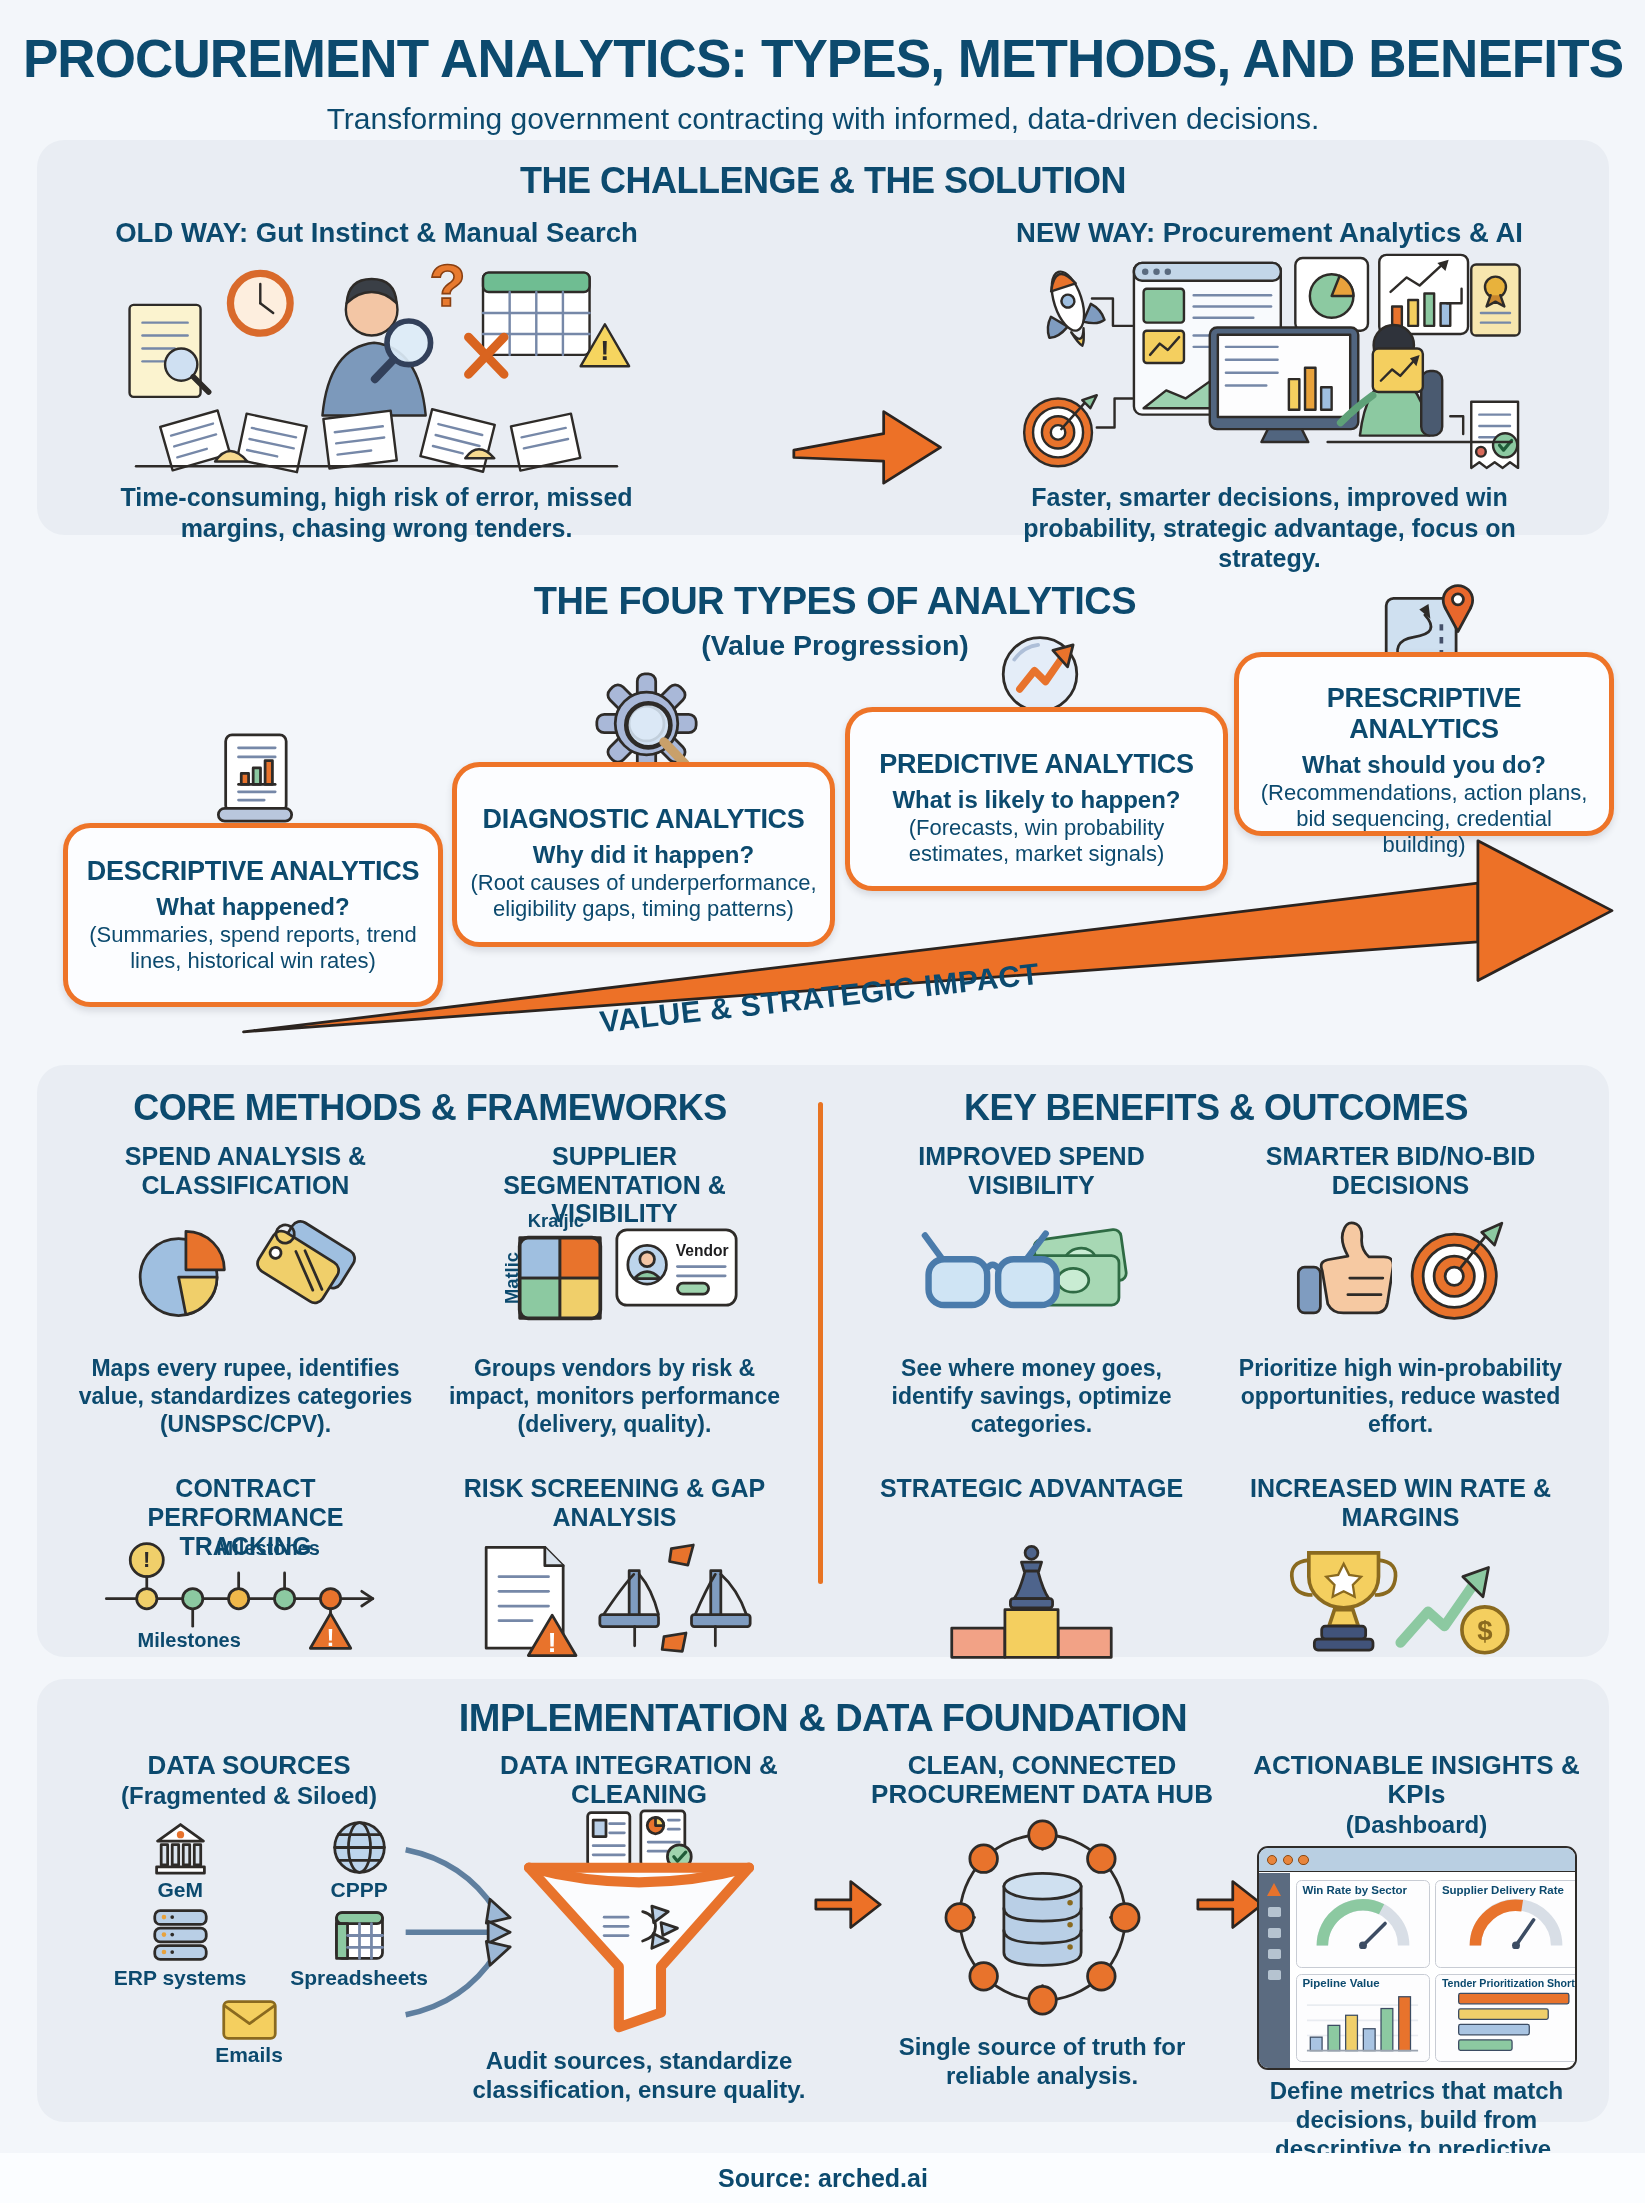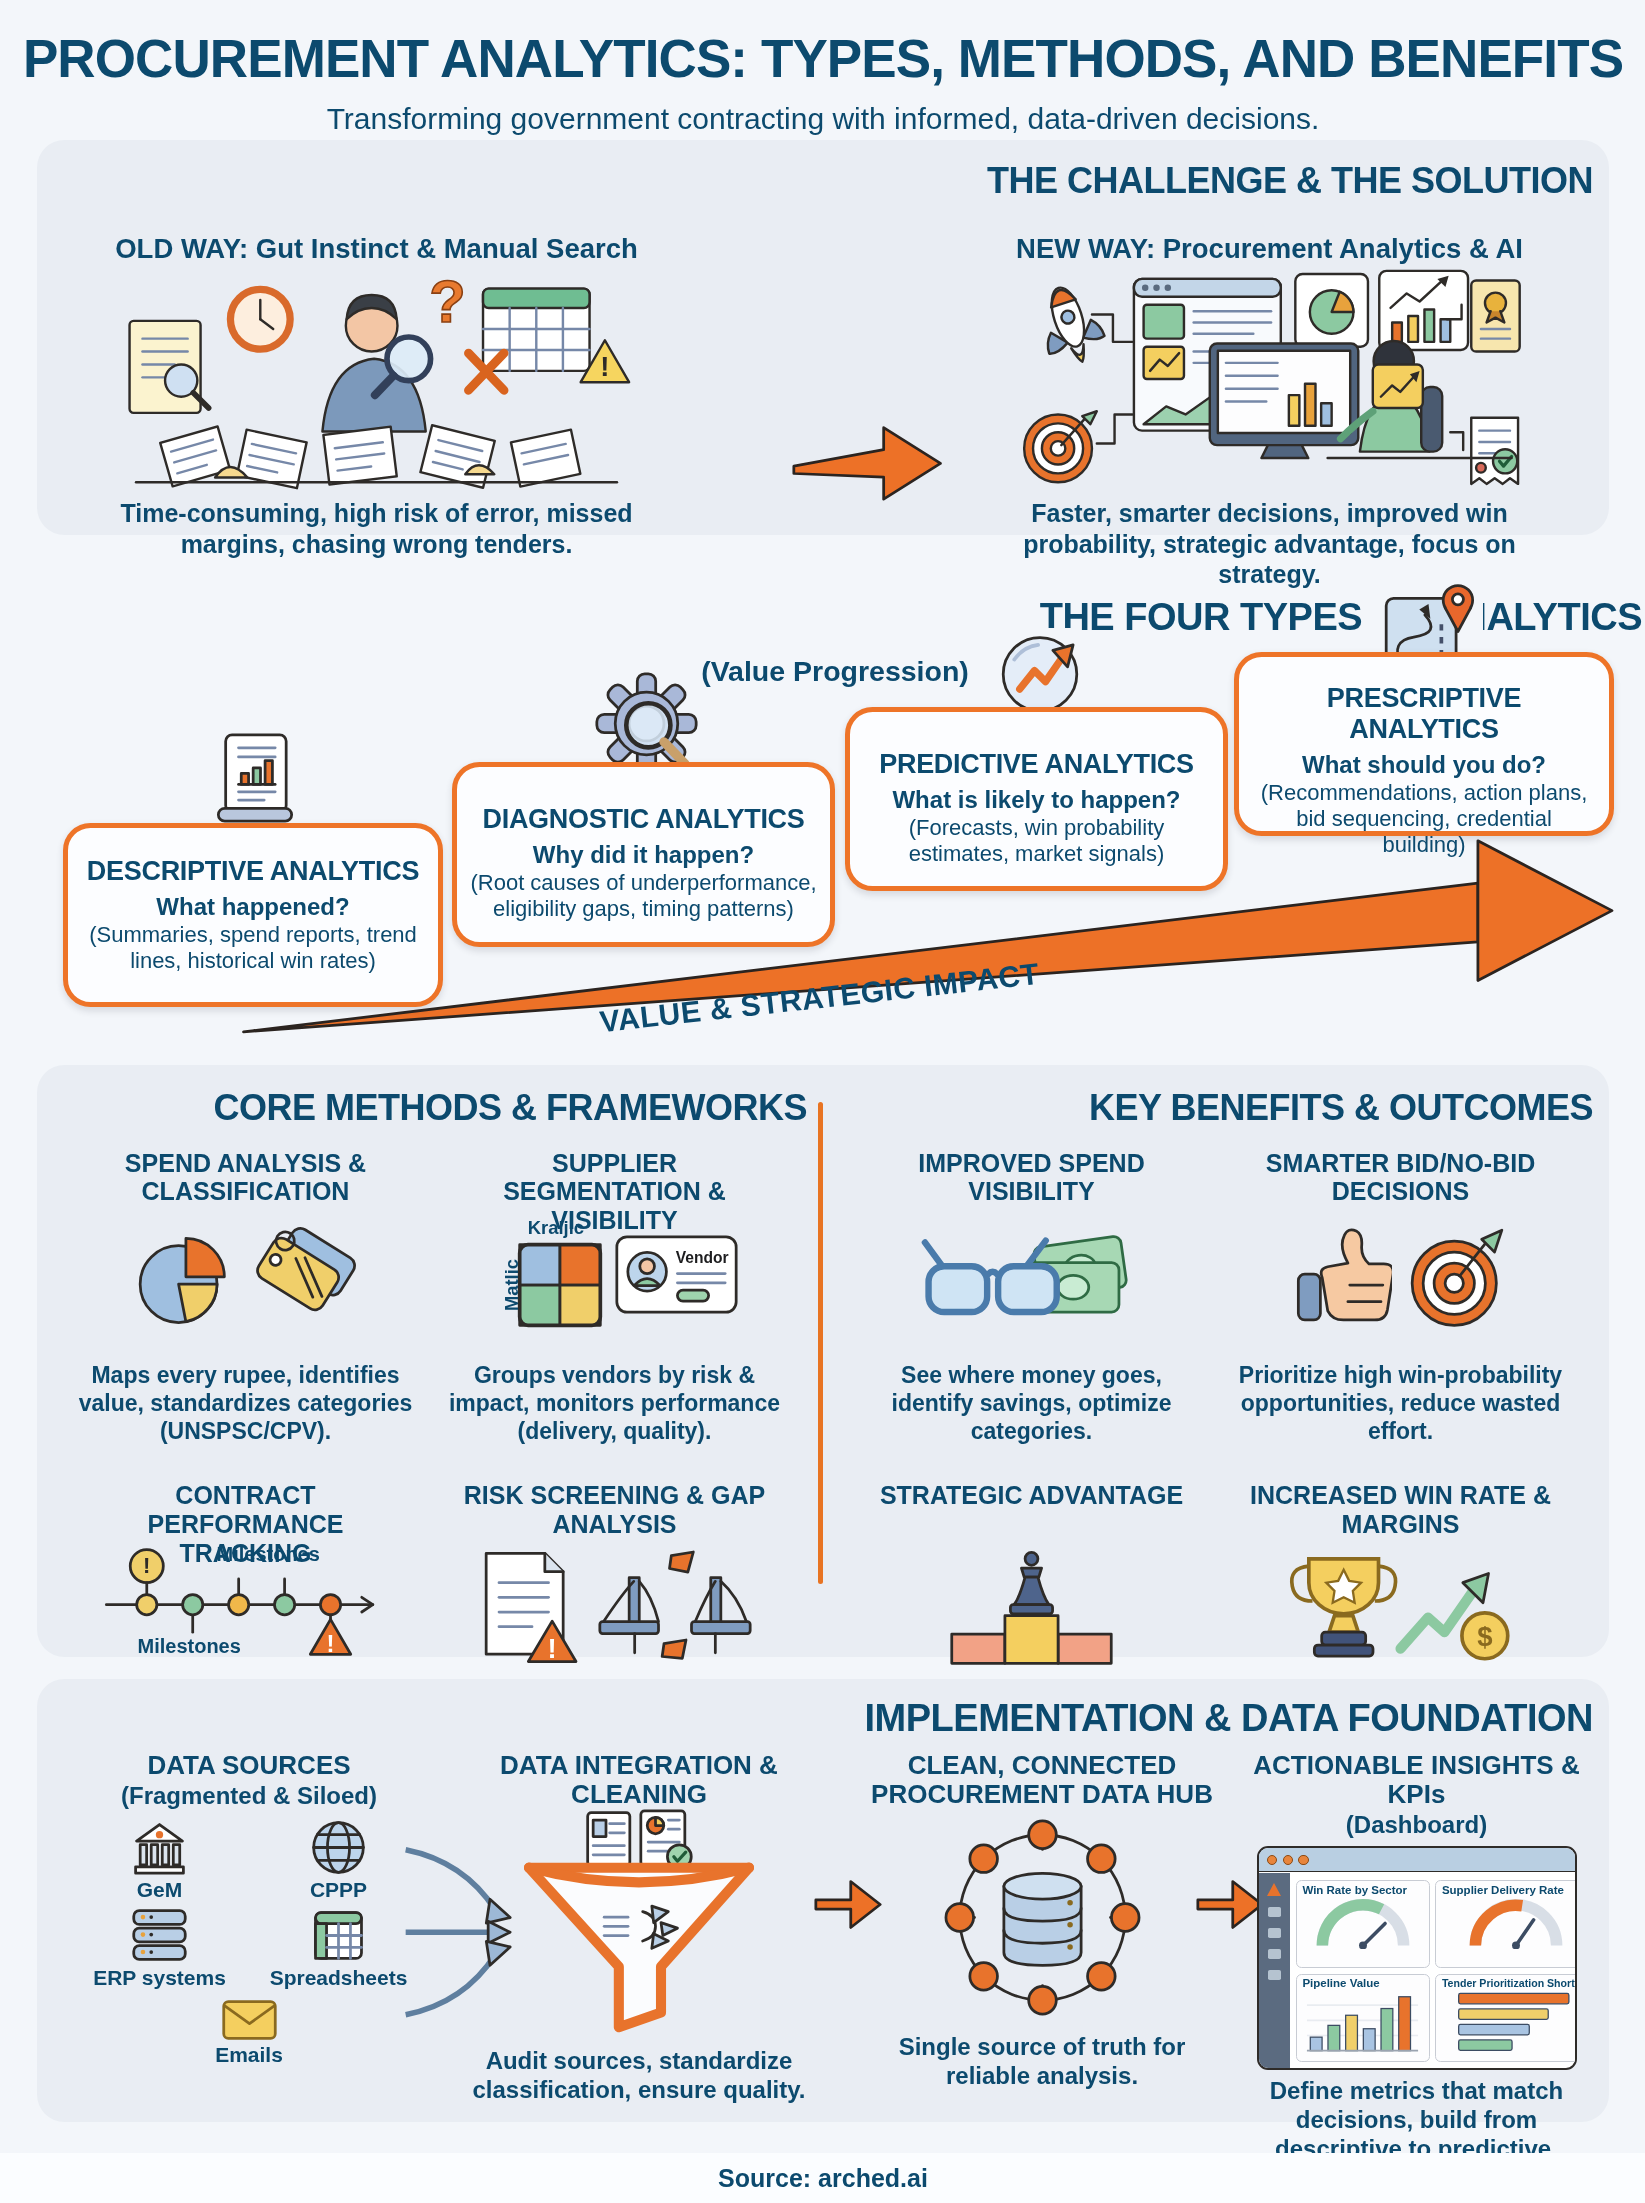--- a/index.html
+++ b/index.html
@@ -1,20 +1,20 @@
 <!DOCTYPE html>
 <html style="font-size:14.7px"><head>
 <meta charset="utf-8">
 <style>
   html,body{margin:0;padding:0;background:#dfe4ea;}
   .page{position:relative;width:1646px;height:2204px;margin:0 auto;background:#f3f6fa;
         font-family:"Liberation Sans",sans-serif;color:#0c4a6e;overflow:hidden;}
   
   .card{position:absolute;background:#e9edf3;border-radius:27.5px;}
-  .sec-title{font-size:36px;font-weight:800;text-align:right;letter-spacing:-0.5px;margin:16px;}
+  .sec-title{font-size:36px;font-weight:800;text-align:center;letter-spacing:-0.5px;margin:0;}
   .cap{font-weight:600;line-height:1.22;text-align:center;}
   .ol{stroke:#2e2b28;stroke-width:3;stroke-linejoin:round;stroke-linecap:round;}
   .th{stroke-width:4;}
   .ln{stroke:#7688a8;stroke-width:3;stroke-linecap:round;}
   .svg-label{font-family:"Liberation Sans",sans-serif;font-weight:700;font-size:17px;fill:#1d1d1f;text-anchor:middle;}
   
   .page-header{position:absolute;top:27.5px;left:0;width:100%;text-align:center;}
   .page-header h1{margin:0;font-size:53px;font-weight:800;letter-spacing:-0.9px;}
   .page-header p{margin:13px 0 0;font-size:30px;font-weight:500;}
   
@@ -72,21 +72,21 @@
   .sec-impl{left:37px;top:1679px;width:1572px;height:443px;}
   .sec-impl .sec-title{margin-top:18.4px;}
   .impl-col{position:absolute;top:72px;text-align:center;}
   .impl-col h5{font-size:26px;font-weight:800;margin:0;line-height:1.12;}
   .impl-col .subt{font-size:24px;font-weight:600;margin:1.8px 0 0;}
   .impl-col .cap{font-size:24px;margin-top:5.5px;}
   .ic1{left:33px;width:358px;}
   .ic2{left:432px;width:340px;}
   .ic3{left:826px;width:358px;}
   .ic4{left:1205px;width:349px;}
-  .src-grid{display:grid;grid-template-columns:1fr 1fr;row-gap:5.5px;margin-top:9.2px;}
+  .src-grid{display:grid;grid-template-columns:1fr;row-gap:5.5px;margin-top:9.2px;}
   .src{display:flex;flex-direction:column;align-items:center;}
   .src span{font-size:21px;font-weight:800;margin-top:1.8px;}
   .src.wide{grid-column:1 / span 2;}
   .blue-arrows{position:absolute;left:365px;top:154px;}
   .stage-arrow{position:absolute;top:195px;}
   .sa1{left:777px;}
   .sa2{left:1159px;}
   .impl-art{display:flex;justify-content:center;align-items:center;}
   
   .dash{position:relative;width:316px;height:220px;border:2.8px solid #2e2b28;border-radius:11px;background:#fff;

